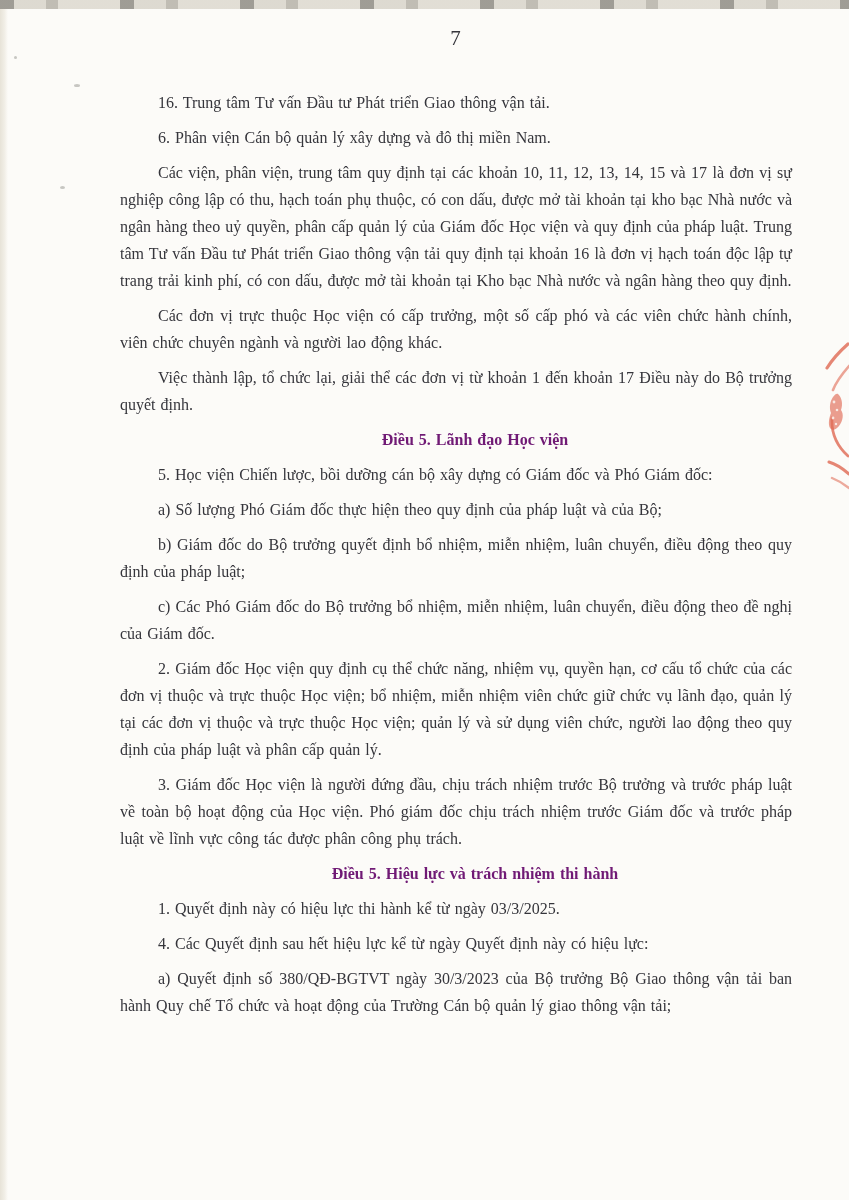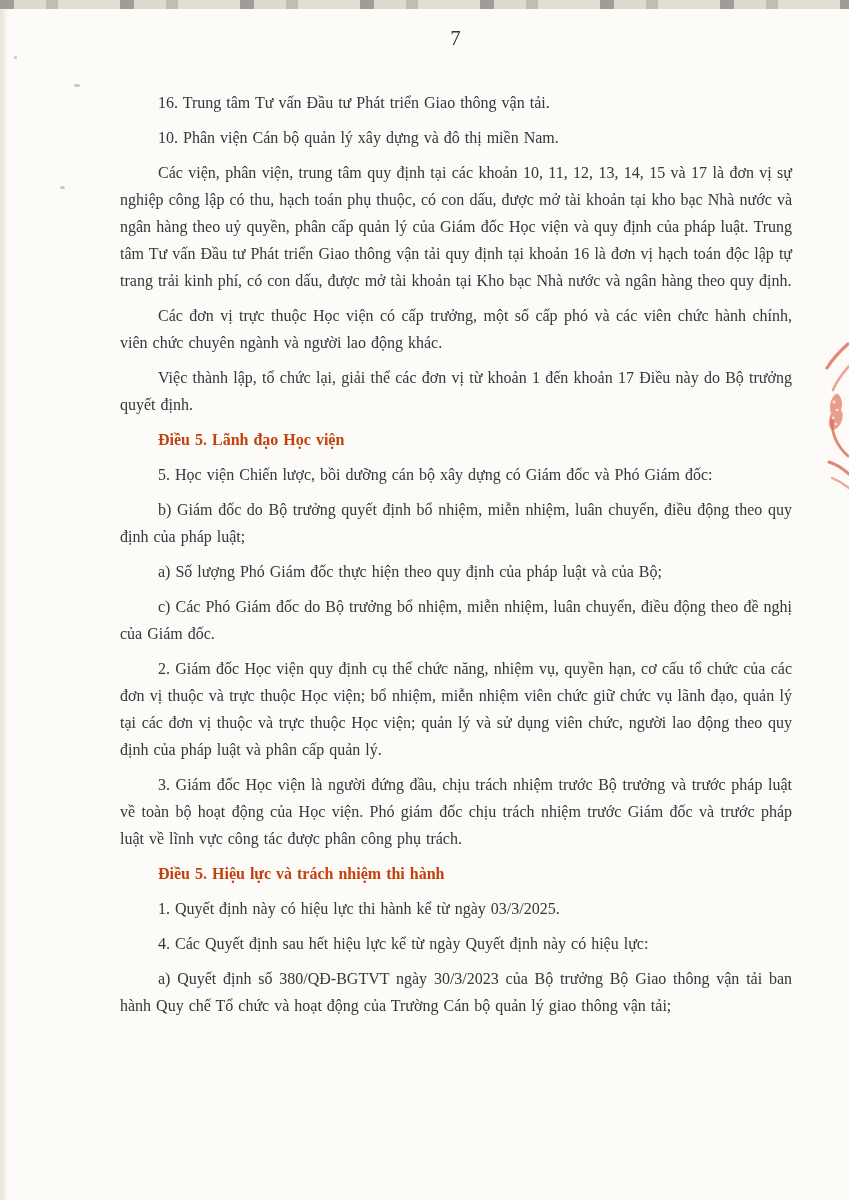--- a/index.html
+++ b/index.html
@@ -59,22 +59,22 @@
   .blk {
     margin: 0 0 8px 0;
     font-size: 16px;
     line-height: 27px;
     text-align: justify;
     text-indent: 38px;
     word-spacing: 1px;
   }
   .blk.bold {
     font-weight: bold;
-    text-align: left;
-    color: #c2410c;
+    text-align: center;
+    color: #701a75;
   }
   
   .stamp {
     position: absolute;
     top: 338px;
     left: 824px;
     width: 25px;
     height: 152px;
   }
 </style>
@@ -87,28 +87,28 @@
   <div class="scan-left"></div>
 
   <div class="speck" style="left:74px; top:84px; width:6px; height:3px;"></div>
   <div class="speck" style="left:60px; top:186px; width:5px; height:3px;"></div>
   <div class="speck" style="left:14px; top:56px; width:3px; height:3px;"></div>
 
   <div class="content">
     <p class="pagenum">7</p>
 
     <p class="blk">16. Trung tâm Tư vấn Đầu tư Phát triển Giao thông vận tải.</p>
-    <p class="blk">10. Phân viện Cán bộ quản lý xây dựng và đô thị miền Nam.</p>
+    <p class="blk">6. Phân viện Cán bộ quản lý xây dựng và đô thị miền Nam.</p>
     <p class="blk">Các viện, phân viện, trung tâm quy định tại các khoản 10, 11, 12, 13, 14, 15 và 17 là đơn vị sự nghiệp công lập có thu, hạch toán phụ thuộc, có con dấu, được mở tài khoản tại kho bạc Nhà nước và ngân hàng theo uỷ quyền, phân cấp quản lý của Giám đốc Học viện và quy định của pháp luật. Trung tâm Tư vấn Đầu tư Phát triển Giao thông vận tải quy định tại khoản 16 là đơn vị hạch toán độc lập tự trang trải kinh phí, có con dấu, được mở tài khoản tại Kho bạc Nhà nước và ngân hàng theo quy định.</p>
     <p class="blk">Các đơn vị trực thuộc Học viện có cấp trưởng, một số cấp phó và các viên chức hành chính, viên chức chuyên ngành và người lao động khác.</p>
     <p class="blk">Việc thành lập, tổ chức lại, giải thể các đơn vị từ khoản 1 đến khoản 17 Điều này do Bộ trưởng quyết định.</p>
     <p class="blk bold">Điều 5. Lãnh đạo Học viện</p>
     <p class="blk">5. Học viện Chiến lược, bồi dưỡng cán bộ xây dựng có Giám đốc và Phó Giám đốc:</p>
+    <p class="blk">a) Số lượng Phó Giám đốc thực hiện theo quy định của pháp luật và của Bộ;</p>
     <p class="blk">b) Giám đốc do Bộ trưởng quyết định bổ nhiệm, miễn nhiệm, luân chuyển, điều động theo quy định của pháp luật;</p>
-    <p class="blk">a) Số lượng Phó Giám đốc thực hiện theo quy định của pháp luật và của Bộ;</p>
     <p class="blk">c) Các Phó Giám đốc do Bộ trưởng bổ nhiệm, miễn nhiệm, luân chuyển, điều động theo đề nghị của Giám đốc.</p>
     <p class="blk">2. Giám đốc Học viện quy định cụ thể chức năng, nhiệm vụ, quyền hạn, cơ cấu tổ chức của các đơn vị thuộc và trực thuộc Học viện; bổ nhiệm, miễn nhiệm viên chức giữ chức vụ lãnh đạo, quản lý tại các đơn vị thuộc và trực thuộc Học viện; quản lý và sử dụng viên chức, người lao động theo quy định của pháp luật và phân cấp quản lý.</p>
     <p class="blk">3. Giám đốc Học viện là người đứng đầu, chịu trách nhiệm trước Bộ trưởng và trước pháp luật về toàn bộ hoạt động của Học viện. Phó giám đốc chịu trách nhiệm trước Giám đốc và trước pháp luật về lĩnh vực công tác được phân công phụ trách.</p>
     <p class="blk bold">Điều 5. Hiệu lực và trách nhiệm thi hành</p>
     <p class="blk">1. Quyết định này có hiệu lực thi hành kể từ ngày 03/3/2025.</p>
     <p class="blk">4. Các Quyết định sau hết hiệu lực kể từ ngày Quyết định này có hiệu lực:</p>
     <p class="blk">a) Quyết định số 380/QĐ-BGTVT ngày 30/3/2023 của Bộ trưởng Bộ Giao thông vận tải ban hành Quy chế Tổ chức và hoạt động của Trường Cán bộ quản lý giao thông vận tải;</p>
   </div>
 
   <svg class="stamp" viewBox="0 0 25 152" xmlns="http://www.w3.org/2000/svg">

